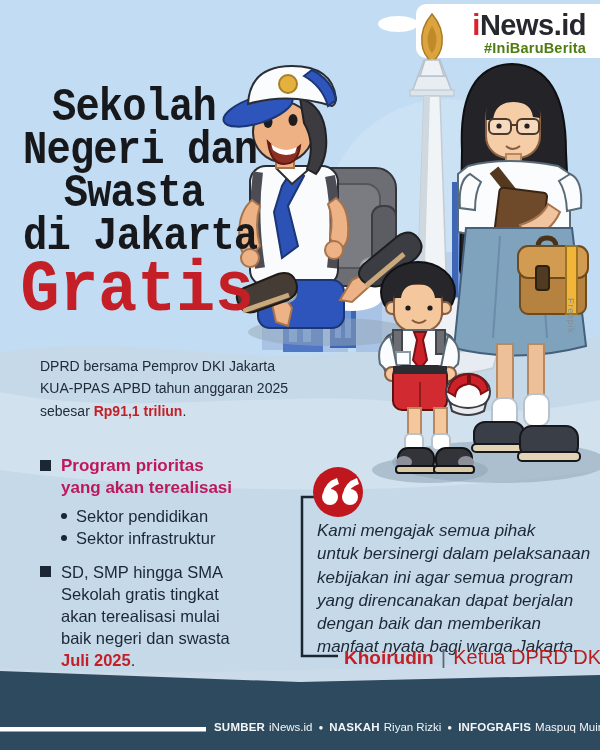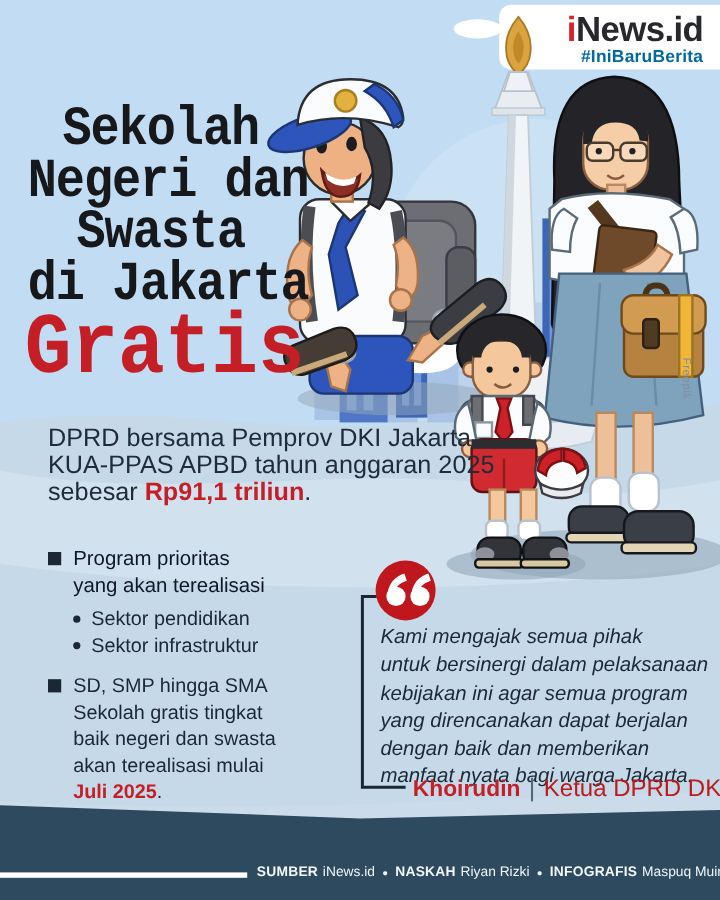--- a/index.html
+++ b/index.html
@@ -9,39 +9,39 @@
   svg{display:block;}
   .red{color:var(--accent,#c41f26);}
   .b{font-weight:700;}
 
   
   .logo-box{left:416px;top:4px;width:184px;height:54px;background:#ffffff;
             border-radius:10px 0 0 10px;text-align:right;padding:6px 14px 0 0;
             box-sizing:border-box;z-index:2;}
   .logo-line{font-size:29px;font-weight:700;letter-spacing:-.5px;color:#27272e;line-height:30px;}
   .logo-line .i{color:var(--logo-red,#d8232a);}
-  .tagline{font-size:14.5px;font-weight:700;color:#0369a1;letter-spacing:.2px;margin-top:0;}
+  .tagline{font-size:14.5px;font-weight:700;color:#4d7c0f;letter-spacing:.2px;margin-top:0;}
 
   
   .title{left:8px;top:87px;width:252px;text-align:center;z-index:4;font-family:Liberation Mono, monospace;}
   .title .ln{font-size:46px;line-height:43px;font-weight:700;color:#17181c;
              letter-spacing:-1px;transform:scaleX(.88);transform-origin:center;white-space:nowrap;}
   .title .hl{font-size:72px;line-height:56px;font-weight:700;color:var(--accent,#c41f26);
              letter-spacing:0;margin-top:4px;transform:scaleX(.9);transform-origin:center;white-space:nowrap;}
 
   
-  .intro{left:40px;top:355px;width:330px;font-size:21px;line-height:22.4px;
+  .intro{left:40px;top:355px;width:330px;font-size:14px;line-height:22.4px;
          color:#202c3a;z-index:4;}
   .intro div{white-space:nowrap;}
 
   
   .points{left:40px;top:455px;width:240px;z-index:4;color:#1b2735;}
   .prow{display:flex;}
   .sq{width:11px;height:11px;background:#1b2735;margin:5px 10px 0 0;flex:0 0 auto;}
-  .phead{font-size:17px;font-weight:400;line-height:21.5px;color:#0f172a;}
+  .phead{font-size:17px;font-weight:700;line-height:21.5px;color:#be185d;}
   .items{margin:7px 0 0 21px;}
   .irow{display:flex;}
   .dot{width:6px;height:6px;border-radius:50%;background:#1b2735;margin:8px 9px 0 0;flex:0 0 auto;}
   .itxt{font-size:16.5px;line-height:22px;}
   .g2{margin-top:12px;}
   .g2 .btxt{font-size:16.5px;line-height:22px;}
   .g2 .btxt div{white-space:nowrap;}
 
   
   .quote-text{left:317px;top:519px;width:285px;font-size:17px;font-style:italic;
@@ -306,22 +306,22 @@
       <div class="irow">
           <span class="dot"></span>
           <span class="itxt">Sektor infrastruktur</span>
         </div>
     </div>
     <div class="prow g2">
       <span class="sq"></span>
       <div class="btxt">
         <div>SD, SMP hingga SMA</div>
         <div>Sekolah gratis tingkat</div>
+        <div>akan terealisasi mulai</div>
         <div>baik negeri dan swasta</div>
-        <div>akan terealisasi mulai</div>
         <div><span class="red b">Juli 2025</span><span>.</span></div>
       </div>
     </div>
   </div>
 
   <div class="abs quote-text">
     <div>Kami mengajak semua pihak</div>
     <div>untuk bersinergi dalam pelaksanaan</div>
     <div>kebijakan ini agar semua program</div>
     <div>yang direncanakan dapat berjalan</div>

